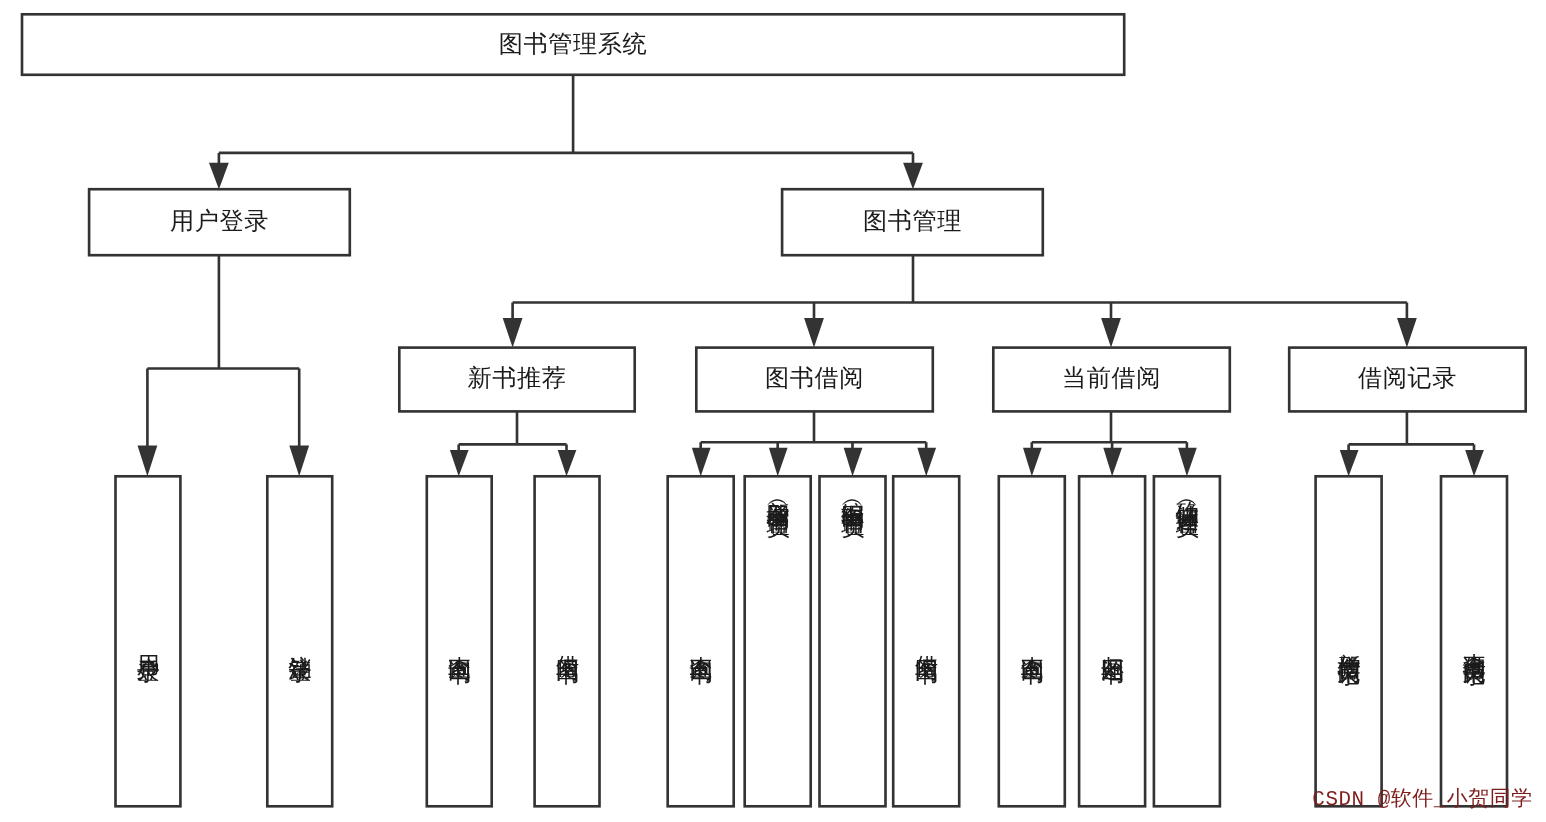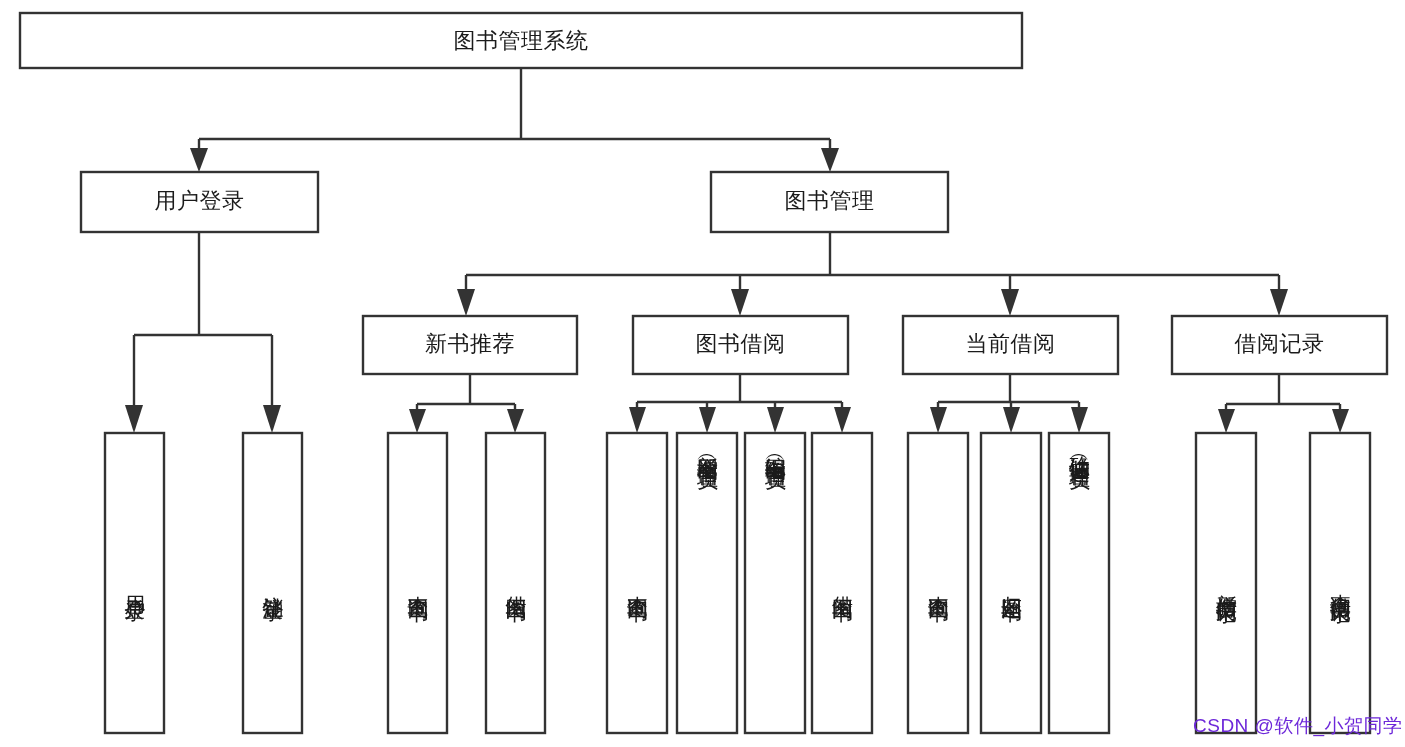--- a/index.html
+++ b/index.html
@@ -63,23 +63,23 @@
     font-family: "DejaVu Sans", "Liberation Sans", sans-serif;
     font-size: 21px;
     line-height: 1.18;
     color: #1b1b1b;
     letter-spacing: 2px;
     white-space: nowrap;
     text-align: center;
   }
   .watermark {
     position: absolute;
-    font-family: Liberation Sans, sans-serif;
+    font-family: Liberation Mono, monospace;
     font-size: 19px;
-    color: #6d28d9;
+    color: #7f1d1d;
     white-space: nowrap;
     pointer-events: none;
     letter-spacing: 0.5px;
   }
 </style>
 </head>
 <body>
 
 <div id="diagram-root">
 

